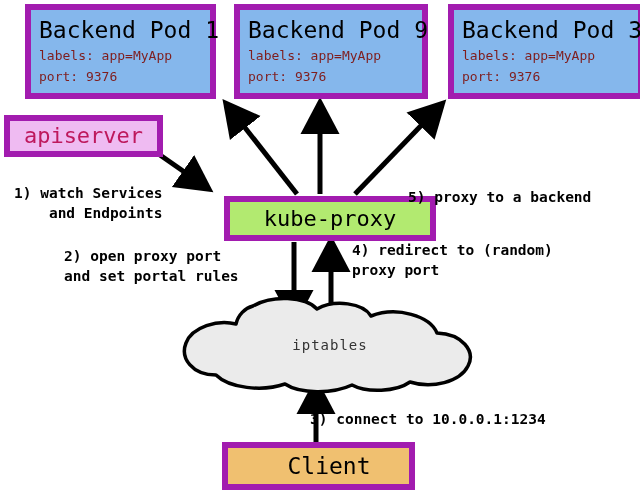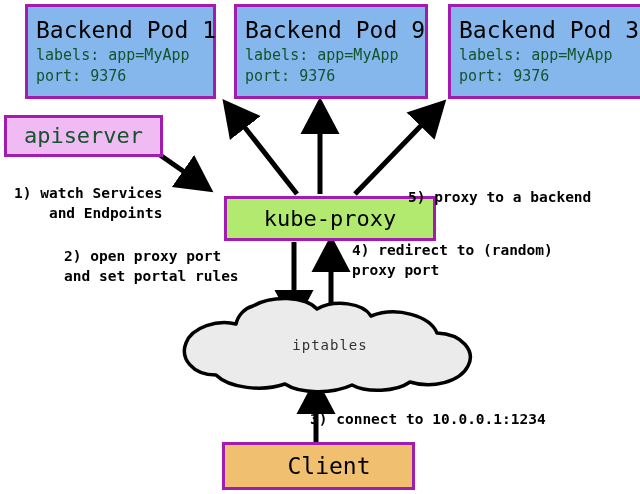--- a/index.html
+++ b/index.html
@@ -8,42 +8,42 @@
     font-family:"DejaVu Sans Mono","Liberation Mono",monospace;
     overflow:hidden;
   }
   #canvas{position:relative;width:640px;height:494px;background:#fff;}
 
   svg#wires{position:absolute;left:0;top:0;width:640px;height:494px;pointer-events:none;}
 
   .node{
     position:absolute;
     box-sizing:border-box;
-    border:3px solid #a21caf;
+    border:6px solid #a21caf;
     display:flex;
     flex-direction:column;
     justify-content:center;
   }
   .pod{background:#85b7ec;padding:2px 8px 4px 8px;}
   .pod .pod-title{
     font-size:23px;line-height:30px;color:#000;white-space:nowrap;
   }
   .pod .pod-line{
-    font-size:15px;line-height:21px;color:#14532d;white-space:nowrap;
+    font-size:13px;line-height:21px;color:#7f1d1d;white-space:nowrap;
   }
 
   #pod1{left:25px;  top:4px; width:191px; height:95px;}
   #pod2{left:234px; top:4px; width:194px; height:95px;}
   #pod3{left:448px; top:4px; width:196px; height:95px;}
 
   #apiserver{
     left:4px;top:115px;width:159px;height:42px;
     background:#efbbf2;align-items:center;
   }
-  #apiserver .lbl{font-size:22px;line-height:26px;color:#14532d;}
+  #apiserver .lbl{font-size:22px;line-height:26px;color:#be185d;}
 
   #kubeproxy{
     left:224px;top:196px;width:212px;height:45px;
     background:#b2ea70;align-items:center;
   }
   #kubeproxy .lbl{font-size:22px;line-height:26px;color:#000;}
 
   #client{
     left:222px;top:442px;width:193px;height:48px;
     background:#f0c070;align-items:center;padding-left:21px;

